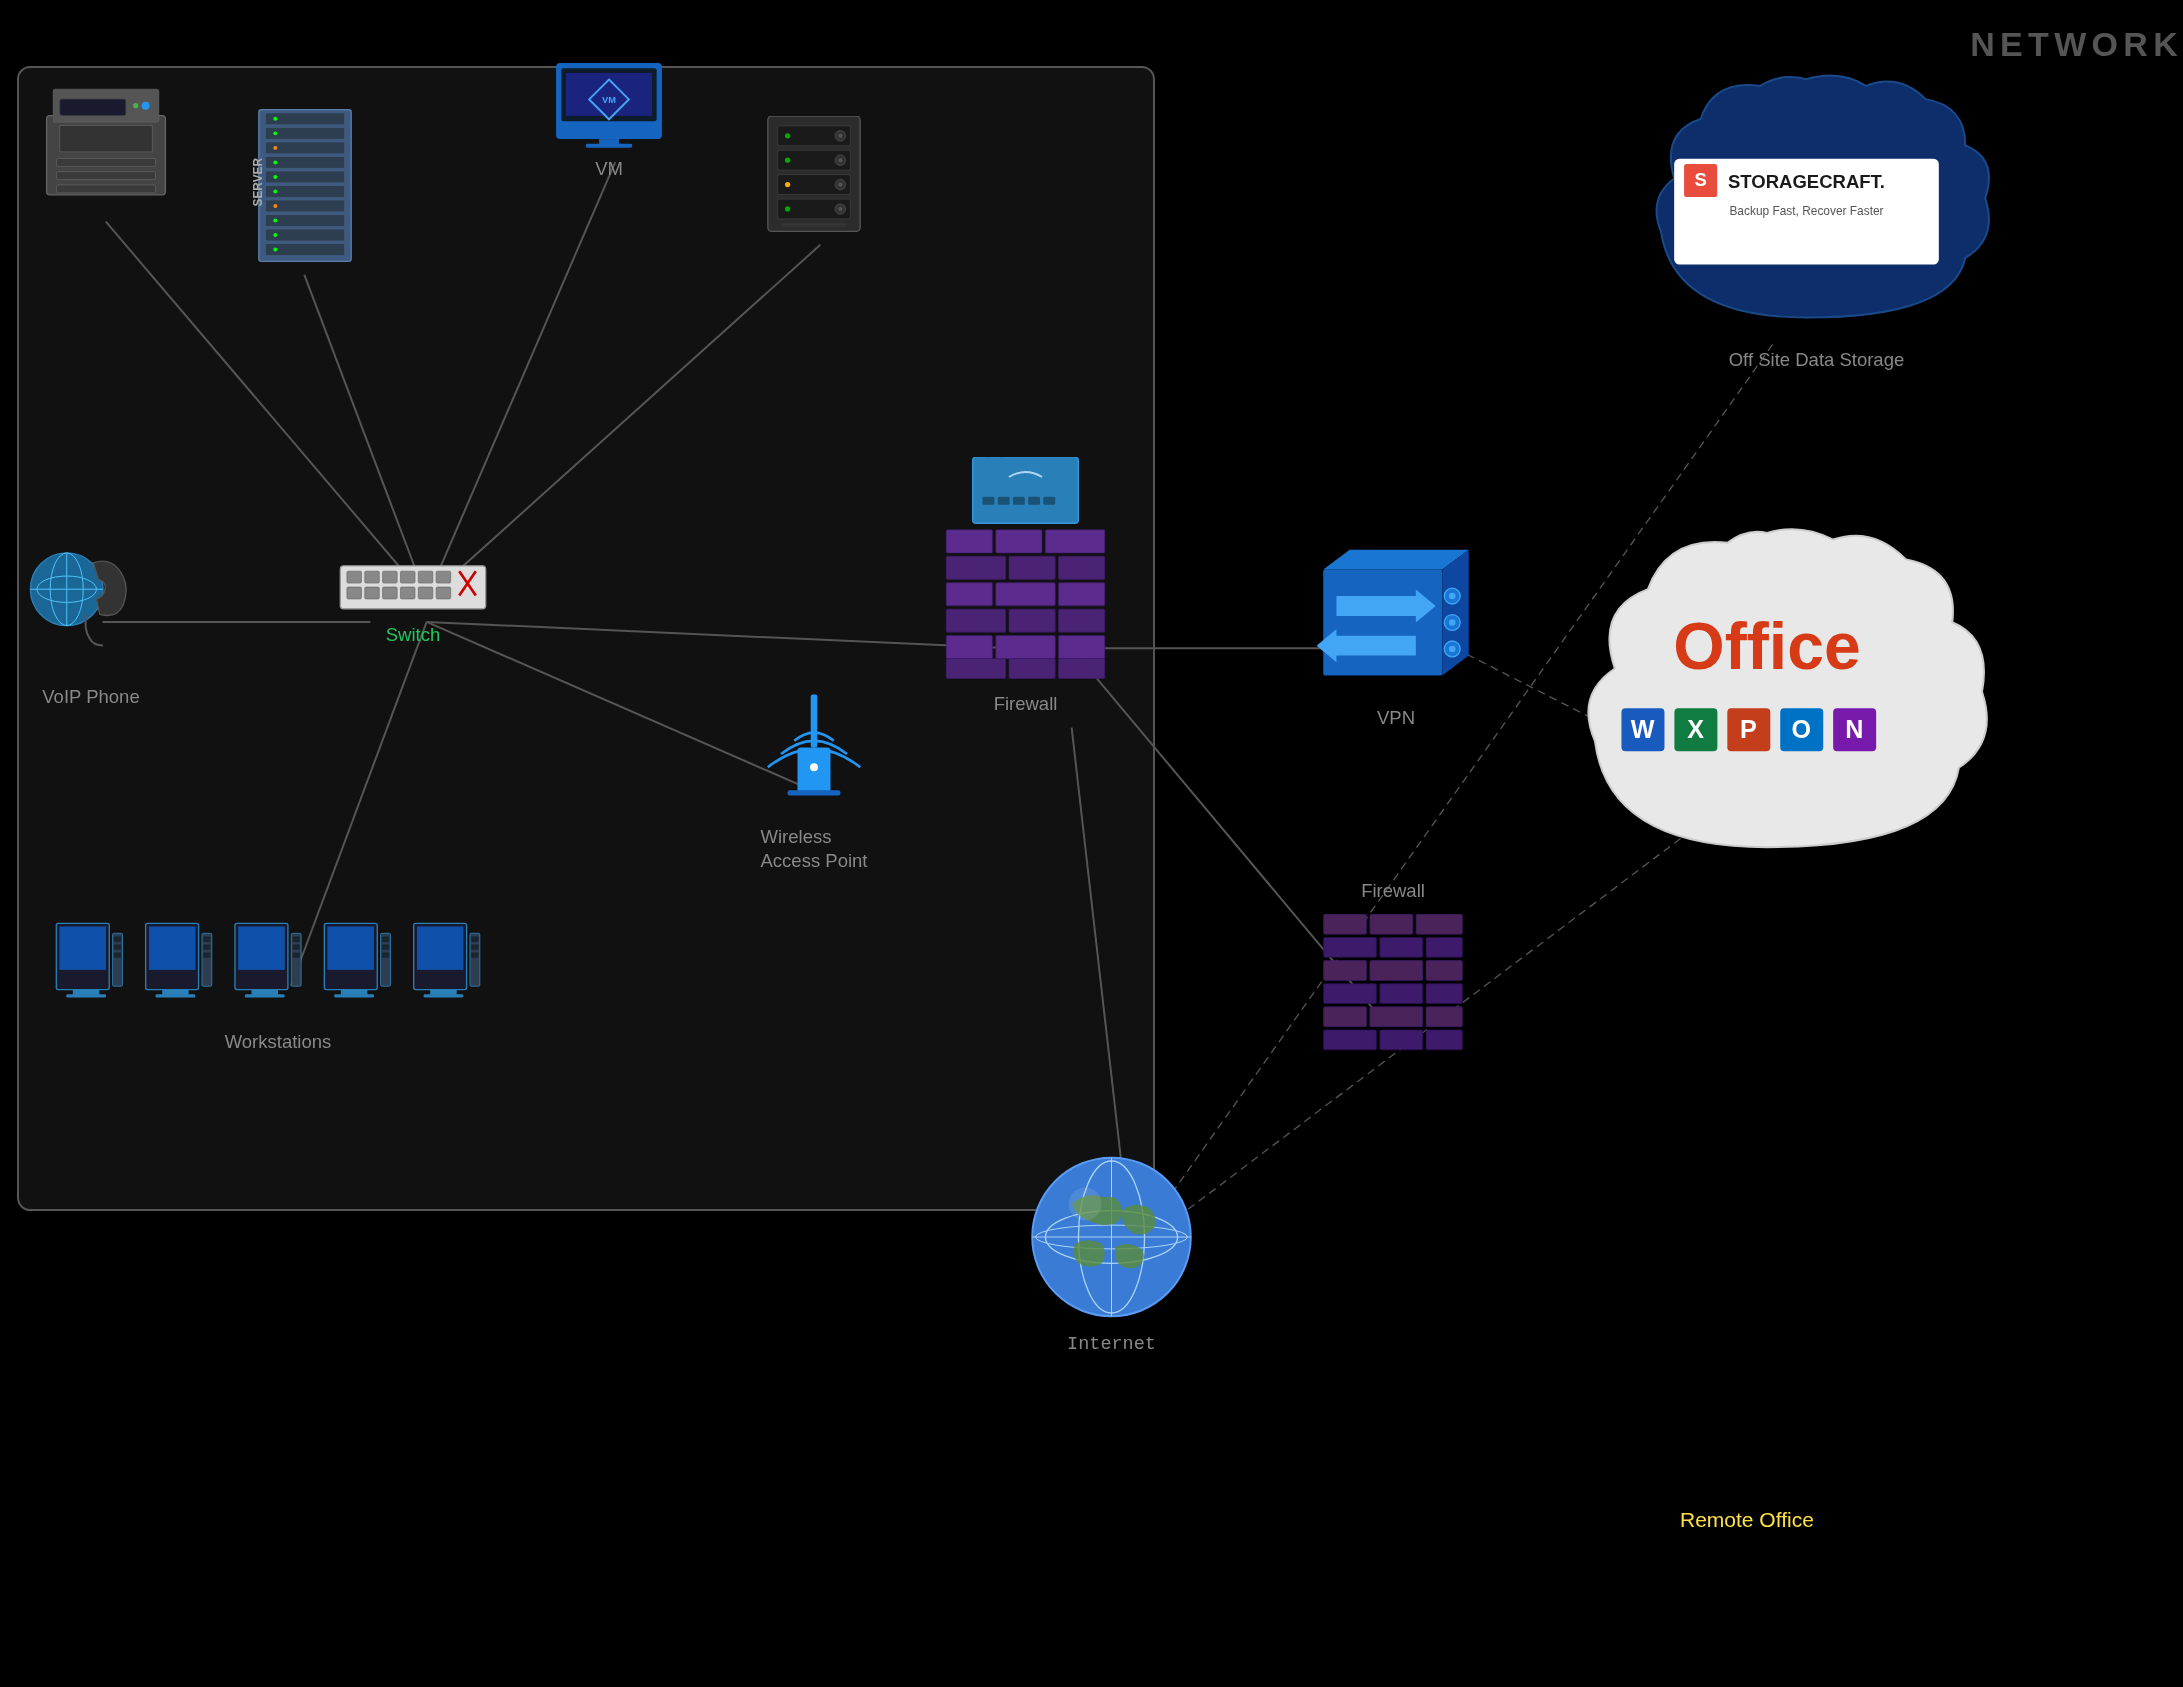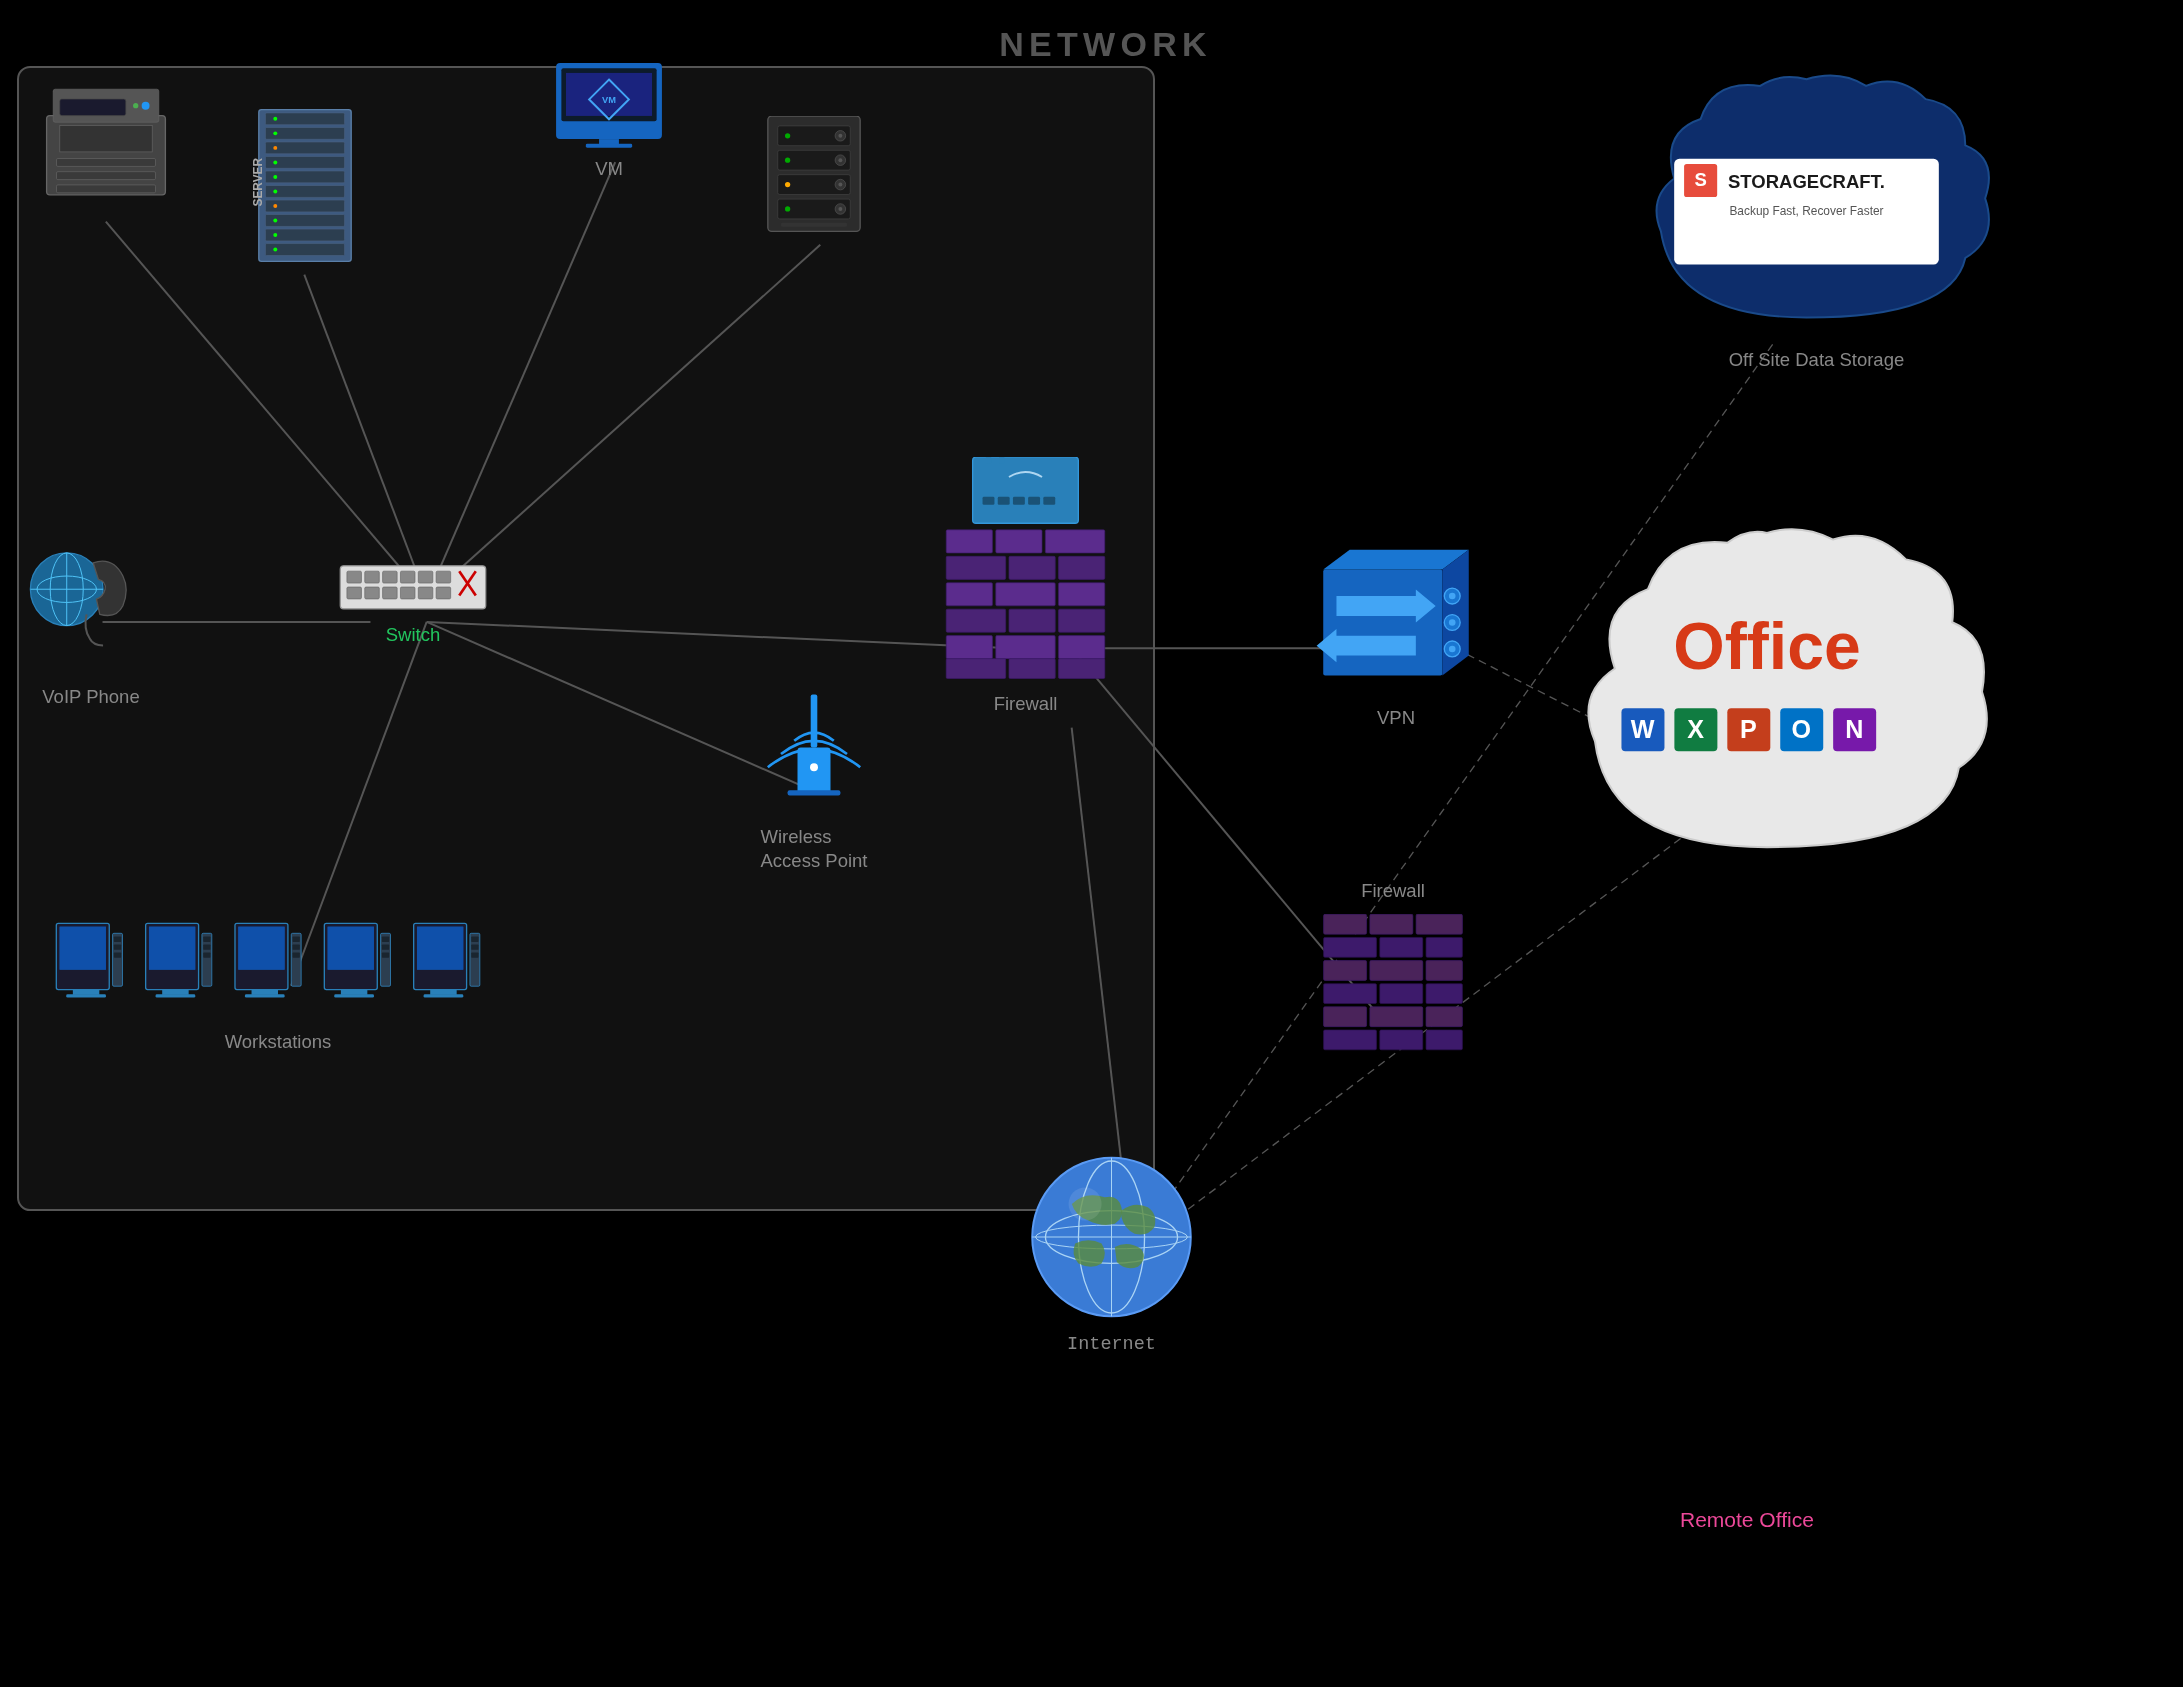--- a/index.html
+++ b/index.html
@@ -10,21 +10,21 @@
       font-family: Arial, sans-serif;
       position: relative;
       overflow: hidden;
     }
 
     #page-title {
       position: absolute;
       top: 25px;
       left: 0;
       right: 0;
-      text-align: center;
+      text-align: right;
       font-size: 34px;
       font-weight: bold;
       color: #555;
       letter-spacing: 5.3px;
       padding-left: 28px;
     }
 
     
     .office-box {
       position: absolute;
@@ -473,14 +473,14 @@
 
     <rect x="360" y="280" width="65" height="65" rx="6" fill="#0072c6"></rect>
     <text x="392" y="325" text-anchor="middle" fill="white" font-size="38" font-weight="bold">O</text>
 
     <rect x="440" y="280" width="65" height="65" rx="6" fill="#7719aa"></rect>
     <text x="472" y="325" text-anchor="middle" fill="white" font-size="38" font-weight="bold">N</text>
   </svg>
   <div style="color:transparent; font-size:0.7px;">Office</div>
 </div>
 
-<div style="position:absolute; top:1508px; left:1680px; color:#ec4899; font-size:21px;">Remote Office</div>
+<div style="position:absolute; top:1508px; left:1680px; color:#fde047; font-size:21px;">Remote Office</div>
 
 
 </body></html>

